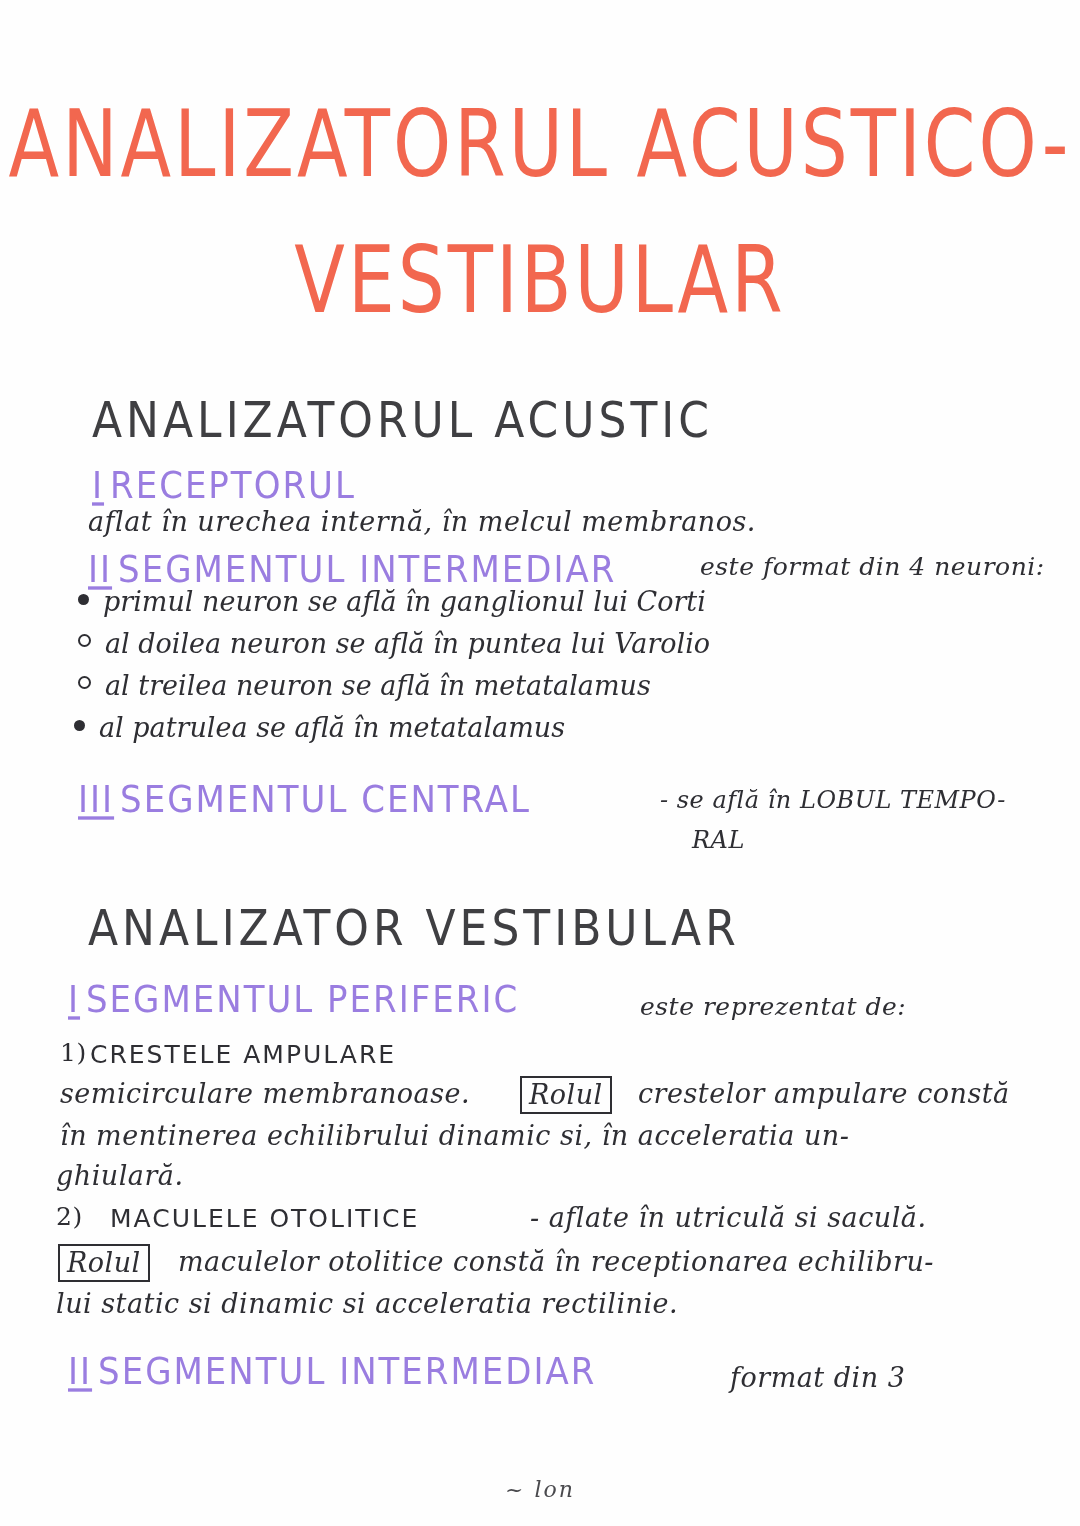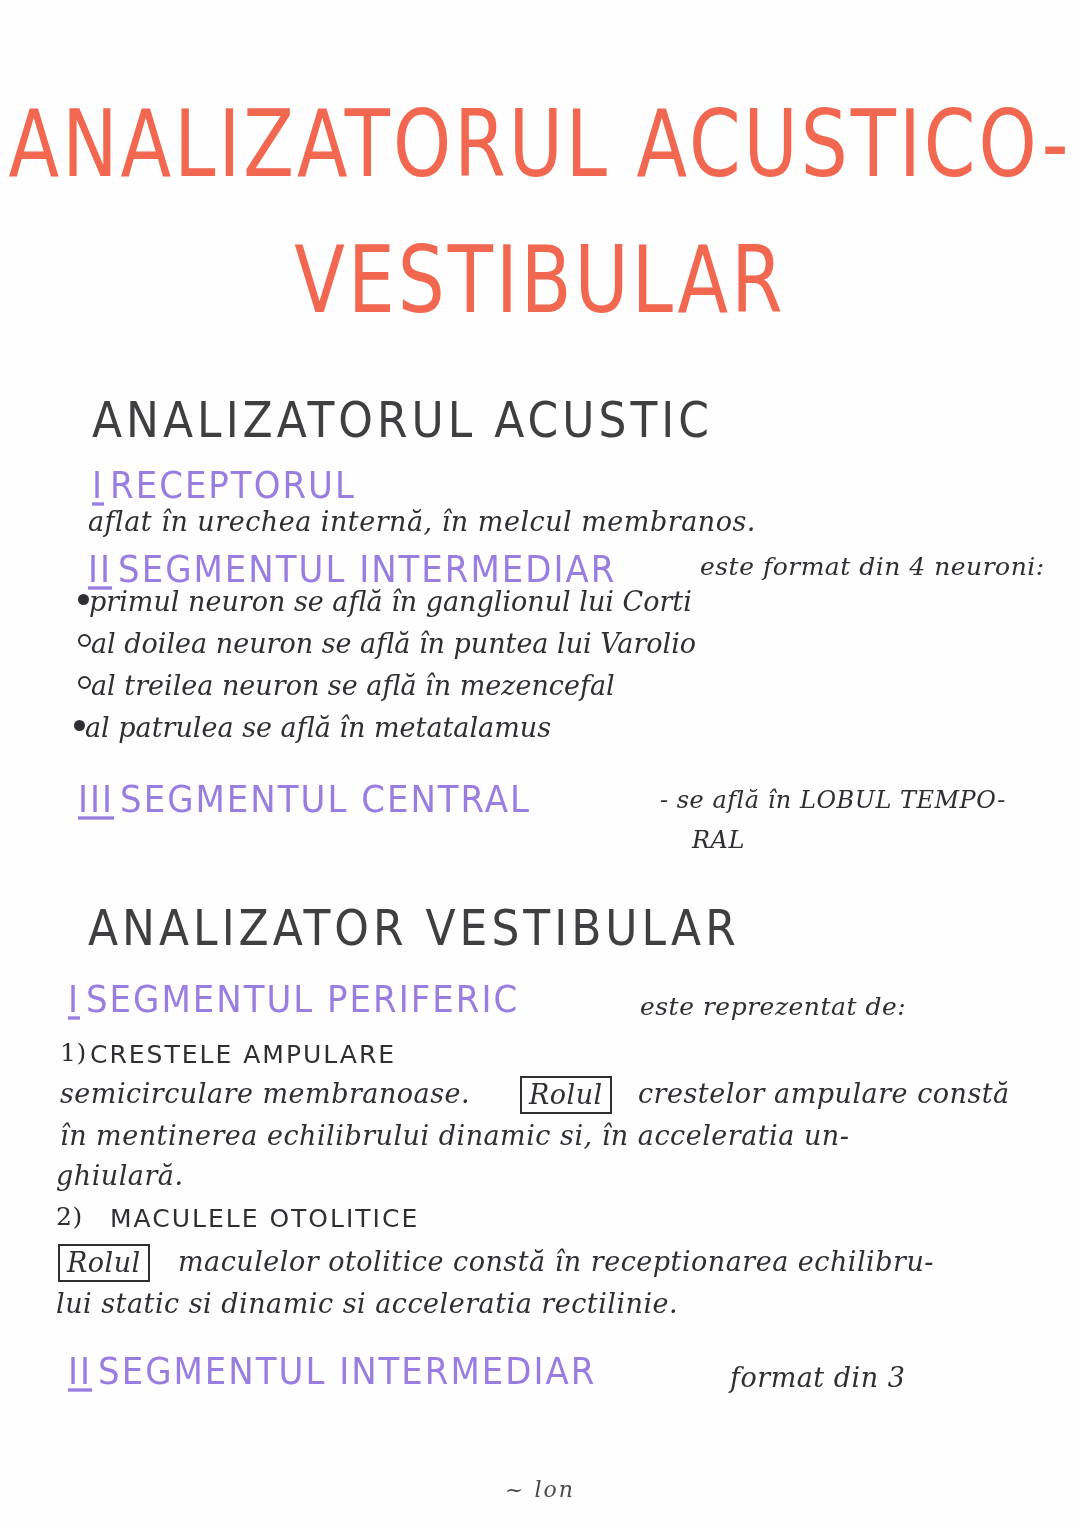--- a/index.html
+++ b/index.html
@@ -91,20 +91,21 @@
     font-family: "DejaVu Sans", sans-serif;
     letter-spacing: 2px;
     font-size: 25px;
   }
 
   
   .bullet-row {
     position: absolute;
     display: flex;
     align-items: baseline;
+    gap: 14px;
     color: #2e2e33;
     font-family: "DejaVu Serif", serif;
     font-style: italic;
     font-size: 27px;
     white-space: nowrap;
   }
   .bullet-dot {
     width: 11px;
     height: 11px;
     border-radius: 50%;
@@ -163,21 +164,21 @@
   <div class="bullet-row" style="left:78px; top:586px;">
     <span class="bullet-dot"></span>
     <span>primul neuron se află în ganglionul lui Corti</span>
   </div>
   <div class="bullet-row" style="left:78px; top:628px;">
     <span class="bullet-dot hollow"></span>
     <span>al doilea neuron se află în puntea lui Varolio</span>
   </div>
   <div class="bullet-row" style="left:78px; top:670px;">
     <span class="bullet-dot hollow"></span>
-    <span>al treilea neuron se află în mezencefal</span>
+    <span>al treilea neuron se află în metatalamus</span>
   </div>
   <div class="bullet-row" style="left:74px; top:712px;">
     <span class="bullet-dot"></span>
     <span>al patrulea se află în metatalamus</span>
   </div>
 
   <div class="sub-head" style="left:78px; top:776px;">
     <span class="numeral">III</span><span>SEGMENTUL CENTRAL</span>
   </div>
   <div class="ink" style="left:660px; top:786px; font-size:24px;">- se află în LOBUL TEMPO-</div>
@@ -197,20 +198,21 @@
   <div class="ink" style="left:520px; top:1076px;">
     <span class="boxed">Rolul</span>
   </div>
   <div class="ink" style="left:638px; top:1078px;">crestelor ampulare constă</div>
 
   <div class="ink" style="left:60px; top:1120px;">în mentinerea echilibrului dinamic si, în acceleratia un-</div>
   <div class="ink" style="left:56px; top:1160px;">ghiulară.</div>
 
   <div class="ink" style="left:56px; top:1202px; font-size:25px; font-style:normal; font-family:'DejaVu Serif', serif;">2)</div>
   <div class="ink caps" style="left:110px; top:1204px;">MACULELE OTOLITICE</div>
+  <div class="ink" style="left:530px; top:1202px;">- aflate în utriculă si saculă.</div>
 
   <div class="ink" style="left:58px; top:1244px;">
     <span class="boxed">Rolul</span>
   </div>
   <div class="ink" style="left:56px; top:1288px;">lui static si dinamic si acceleratia rectilinie.</div>
   <div class="ink" style="left:178px; top:1246px;">maculelor otolitice constă în receptionarea echilibru-</div>
 
   <div class="sub-head" style="left:68px; top:1348px;">
     <span class="numeral">II</span><span>SEGMENTUL INTERMEDIAR</span>
   </div>

